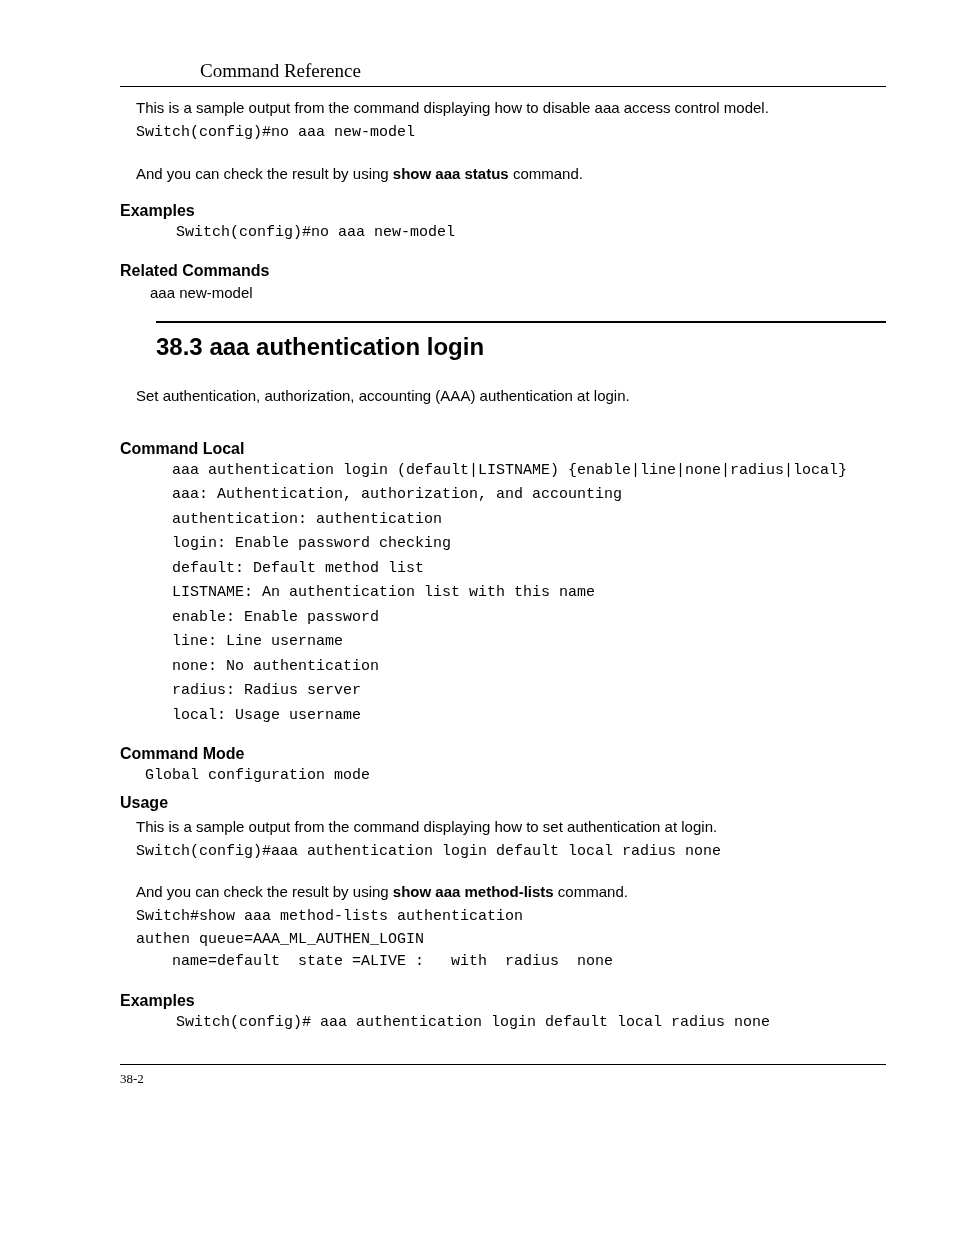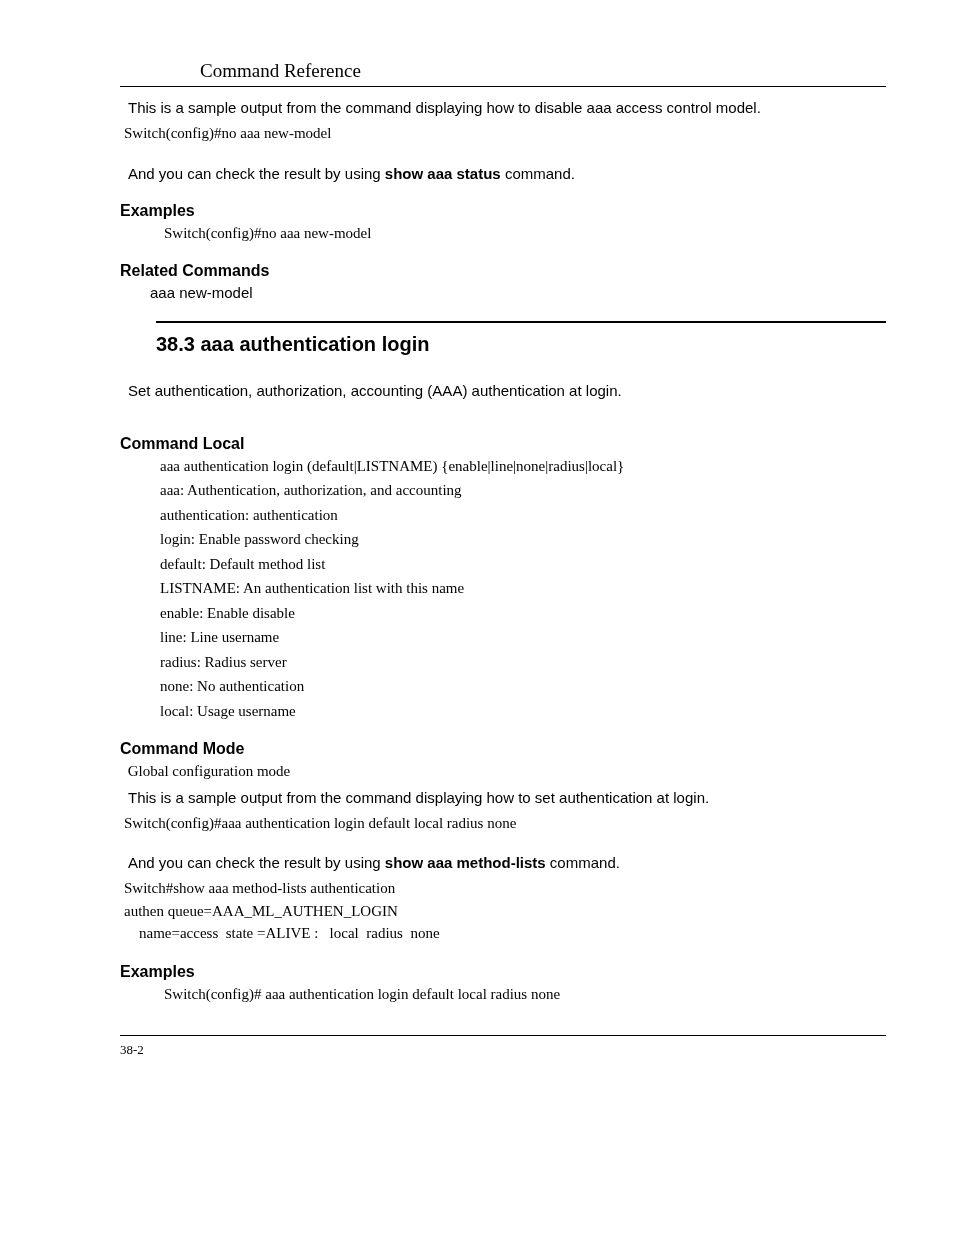--- a/index.html
+++ b/index.html
@@ -18,50 +18,50 @@
     font-family: "Times New Roman", serif;
     font-size: 19px;
     padding-left: 80px;
     margin-bottom: 4px;
   }
   .top-rule {
     border-top: 1.5px solid #000;
     margin-bottom: 10px;
   }
   .body-text {
-    margin: 4px 8px;
+    margin: 4px 16px;
     line-height: 1.4;
   }
   .code {
-    font-family: Liberation Serif, serif;
+    font-family: Liberation Mono, monospace;
     font-size: 15px;
     white-space: pre;
     line-height: 1.5;
-    margin: 2px 4px;
+    margin: 2px 16px;
   }
   .code-indent {
     padding-left: 40px;
   }
   .sub-head {
     font-weight: bold;
     font-size: 16px;
     margin-top: 18px;
     margin-bottom: 2px;
   }
   .related-item {
     padding-left: 30px;
     line-height: 1.5;
   }
   .section-rule {
     border-top: 2px solid #000;
     margin: 16px 0 10px 36px;
   }
   .section-title {
     font-weight: bold;
-    font-size: 20px;
+    font-size: 24px;
     margin: 10px 0 24px 36px;
   }
   .spacer { height: 12px; }
   .bold { font-weight: bold; }
   .syntax-block {
     padding-left: 36px;
   }
   .syntax-sub {
     padding-left: 36px;
   }
@@ -106,40 +106,41 @@
   <div class="spacer"></div>
 
   <div class="sub-head">Command Local</div>
   <div class="code syntax-block">aaa authentication login (default|LISTNAME) {enable|line|none|radius|local}</div>
   <div class="syntax-block syntax-sub">
     <div class="code">aaa: Authentication, authorization, and accounting</div>
     <div class="code">authentication: authentication</div>
     <div class="code">login: Enable password checking</div>
     <div class="code">default: Default method list</div>
     <div class="code">LISTNAME: An authentication list with this name</div>
-    <div class="code">enable: Enable disable</div>
+    <div class="code">enable: Enable password</div>
     <div class="code">line: Line username</div>
+    <div class="code">none: No authentication</div>
     <div class="code">radius: Radius server</div>
-    <div class="code">none: No authentication</div>
     <div class="code">local: Usage username</div>
   </div>
 
   <div class="sub-head">Command Mode</div>
   <div class="code"> Global configuration mode</div>
 
+  <div class="sub-head" style="margin-top:6px">Usage</div>
   <div class="body-text">This is a sample output from the command displaying how to set authentication at login.</div>
   <div class="code">Switch(config)#aaa authentication login default local radius none</div>
 
   <div class="spacer"></div>
 
   <div class="body-text">
     <span>And you can check the result by using </span><span class="bold">show aaa method-lists</span><span> command.</span>
   </div>
   <div class="code">Switch#show aaa method-lists authentication
 authen queue=AAA_ML_AUTHEN_LOGIN
-    name=access  state =ALIVE :   local  radius  none</div>
+    name=default  state =ALIVE :   with  radius  none</div>
 
   <div class="sub-head">Examples</div>
   <div class="code code-indent">Switch(config)# aaa authentication login default local radius none</div>
 
   <div class="footer-rule"></div>
   <div class="page-num">38-2</div>
 </div>
 
 </body></html>

